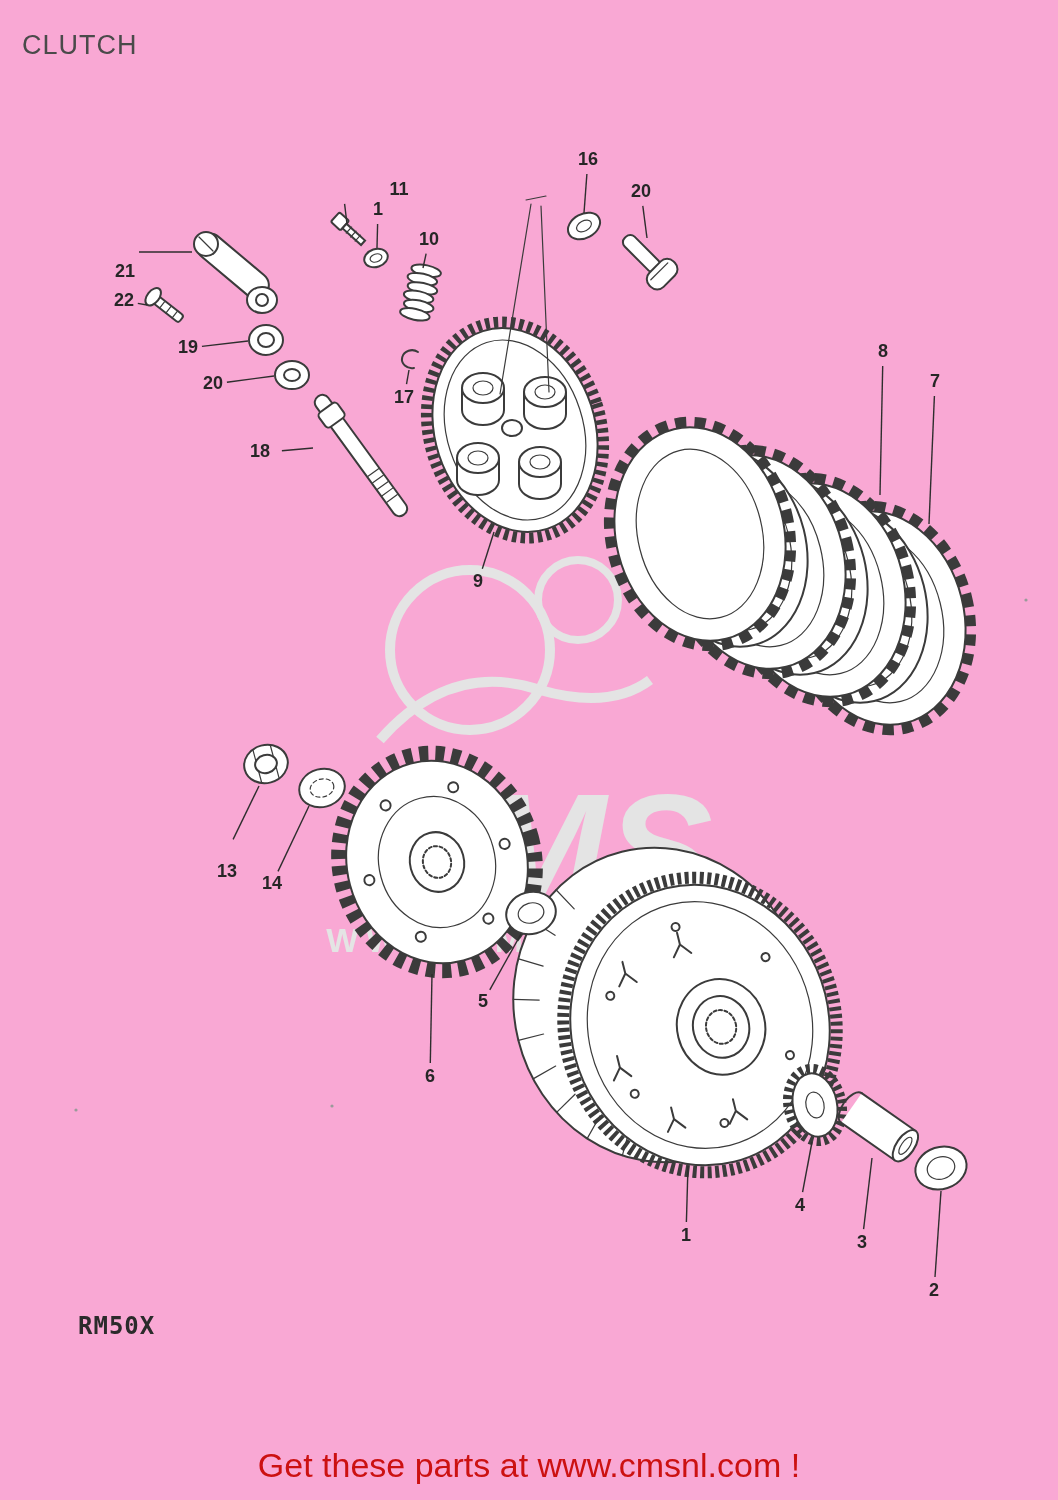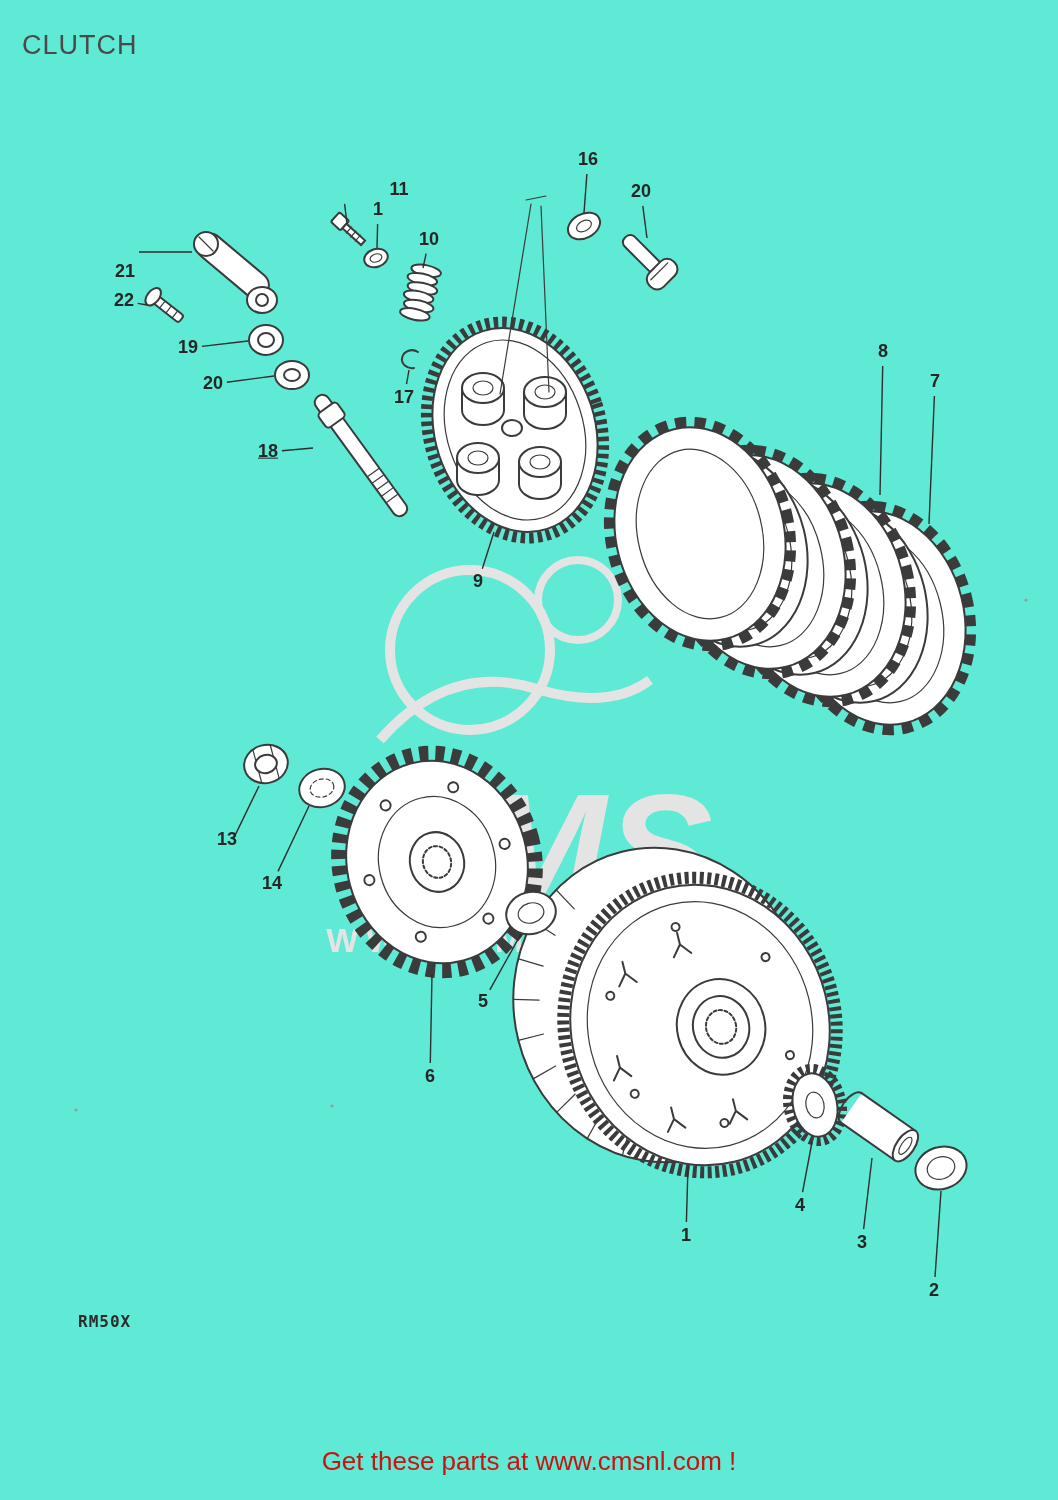--- a/index.html
+++ b/index.html
@@ -4,25 +4,25 @@
 <style>
   :root{
     --line-color:#3b3b3b;
     --title-color:#4a4a4a;
     --footer-color:#cc1111;
     --watermark-color:#e4e4e4;
     --callout-color:#262626;
   }
   *{box-sizing:border-box;}
   body{margin:0;background:#fff;font-family:"Liberation Sans",sans-serif;}
-  .page{position:relative;width:1058px;height:1500px;background:#5eead4;overflow:hidden;}
+  .page{position:relative;width:1058px;height:1500px;background:#f9a8d4;overflow:hidden;}
   .page-title{position:absolute;left:22px;top:12px;font-size:27px;letter-spacing:1px;color:var(--title-color);font-weight:400;}
-  .model-code{position:absolute;left:78px;top:1312px;font-family:"DejaVu Sans Mono",monospace;font-weight:700;font-size:16px;letter-spacing:1px;color:#2b2b2b;}
+  .model-code{position:absolute;left:78px;top:1312px;font-family:"DejaVu Sans Mono",monospace;font-weight:700;font-size:24px;letter-spacing:1px;color:#2b2b2b;}
   .footer{position:absolute;left:0;right:0;top:1446px;text-align:center;}
-  .footer a{color:var(--footer-color);font-size:26px;text-decoration:none;font-family:"Liberation Sans",sans-serif;}
+  .footer a{color:var(--footer-color);font-size:34px;text-decoration:none;font-family:"Liberation Sans",sans-serif;}
   .diagram-wrap{position:absolute;inset:0;}
   svg{position:absolute;inset:0;}
   .ln{fill:none;stroke:var(--line-color);stroke-width:2;stroke-linecap:round;}
   .thin{stroke-width:1.2;}
   .fw{fill:#fff;stroke:var(--line-color);stroke-width:2;}
   .teeth{fill:none;stroke:var(--line-color);}
   .leader{stroke:#2e2e2e;stroke-width:1.4;fill:none;}
   .wm-stroke{fill:none;stroke:var(--watermark-color);}
   .wm-big{font:italic 700 160px "Liberation Sans",sans-serif;fill:var(--watermark-color);text-anchor:middle;}
   .wm-small{font:700 34px "Liberation Sans",sans-serif;letter-spacing:8px;fill:var(--watermark-color);text-anchor:middle;}
@@ -306,26 +306,26 @@
         <span class="callout" style="left: 862px; top: 1243px;">3</span>
         <span class="callout" style="left: 800px; top: 1206px;">4</span>
         <span class="callout" style="left: 483px; top: 1002px;">5</span>
         <span class="callout" style="left: 430px; top: 1077px;">6</span>
         <span class="callout" style="left: 935px; top: 382px;">7</span>
         <span class="callout" style="left: 883px; top: 352px;">8</span>
         <span class="callout" style="left: 478px; top: 582px;">9</span>
         <span class="callout" style="left: 429px; top: 240px;">10</span>
         <span class="callout" style="left: 363px; top: 190px; margin-left: 36px;">11</span>
         <span class="callout" style="left: 378px; top: 210px;">1</span>
-        <span class="callout" style="left: 227px; top: 840px;">13</span>
+        <span class="callout" style="left: 227px; top: 872px;">13</span>
         <span class="callout" style="left: 272px; top: 884px;">14</span>
         <span class="callout" style="left: 641px; top: 192px;">20</span>
         <span class="callout" style="left: 588px; top: 160px;">16</span>
         <span class="callout" style="left: 404px; top: 398px;">17</span>
-        <span class="callout" style="left: 268px; top: 452px; text-decoration: underline;">18</span>
+        <span class="callout" style="left: 260px; top: 452px;">18</span>
         <span class="callout" style="left: 188px; top: 348px;">19</span>
         <span class="callout" style="left: 213px; top: 384px;">20</span>
         <span class="callout" style="left: 125px; top: 252px; margin-top: 20px;">21</span>
         <span class="callout" style="left: 124px; top: 301px;">22</span>
       </div>
   </div>
 
   <div class="model-code">RM50X</div>
 
   <div class="footer">

